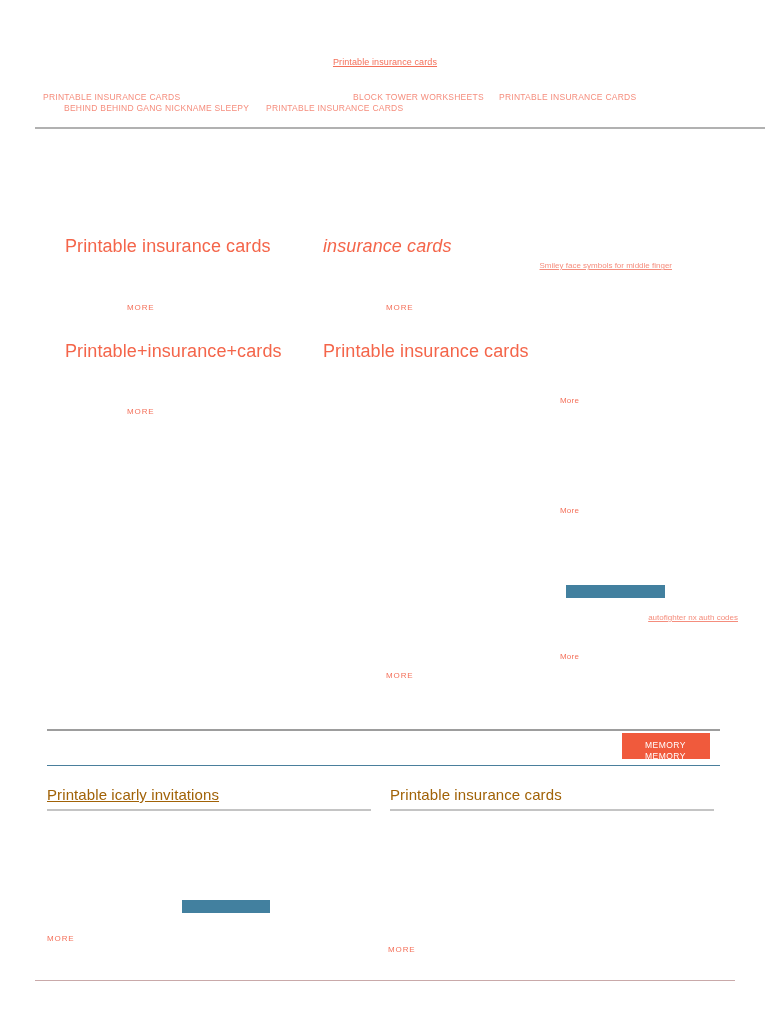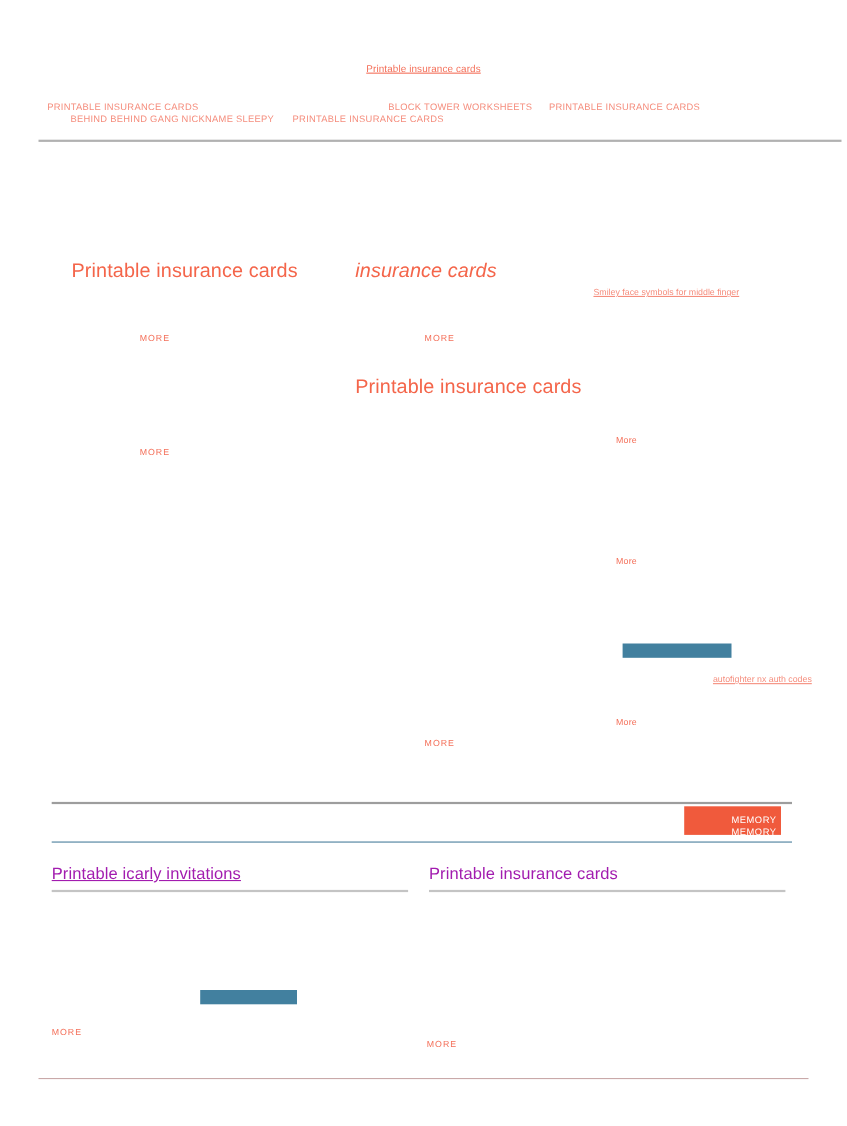--- a/index.html
+++ b/index.html
@@ -109,21 +109,21 @@
   }
 
   
   .promo-btn {
     position: absolute;
     background: #f05a3c;
     color: #ffffff;
     font-size: 8.5px;
     letter-spacing: .5px;
     text-align: right;
-    padding: 7px 4px 0 0;
+    padding: 7px 24px 0 0;
     box-sizing: border-box;
     line-height: 11px;
     overflow: hidden;
     cursor: pointer;
   }
 
   
   .rule-gray-mid {
     left: 47px;
     top: 721px;
@@ -143,21 +143,21 @@
     left: 35px;
     top: 972px;
     width: 700px;
     height: 1px;
     background: #c9a9a9;
   }
 
   
   .h-bottom {
     font-size: 15px;
-    color: #a21caf;
+    color: #a16207;
     white-space: nowrap;
     letter-spacing: .1px;
   }
   .h-bottom.linked {
     text-decoration: underline;
     cursor: pointer;
   }
   .card-rule {
     position: absolute;
     height: 2px;
@@ -182,20 +182,21 @@
   <hr class="rule rule-header">
 
   <div class="abs h-big" style="left:65px; top:236px;">Printable insurance cards</div>
   <div class="abs more-caps" style="left:127px; top:303px;">MORE</div>
 
   <div class="abs h-big" style="left:323px; top:236px;font-style:italic;">insurance cards</div>
   <div class="abs more-caps" style="left:386px; top:303px;">MORE</div>
 
   <div class="abs side-link" style="left:535px; top:260px; width:137px;">Smiley face symbols for middle finger</div>
 
+  <div class="abs h-big" style="left:65px; top:341px;">Printable+insurance+cards</div>
   <div class="abs more-caps" style="left:127px; top:407px;">MORE</div>
 
   <div class="abs h-big" style="left:323px; top:341px;">Printable insurance cards</div>
 
   <div class="abs more-mixed" style="left:560px; top:396px;">More</div>
   <div class="abs more-mixed" style="left:560px; top:506px;">More</div>
 
   <div class="blue-bar" style="left:566px; top:585px; width:99px; height:13px;"></div>
 
   <div class="abs side-link side-link-left" style="left:598px; top:612px; width:140px;">autofighter nx auth codes</div>

